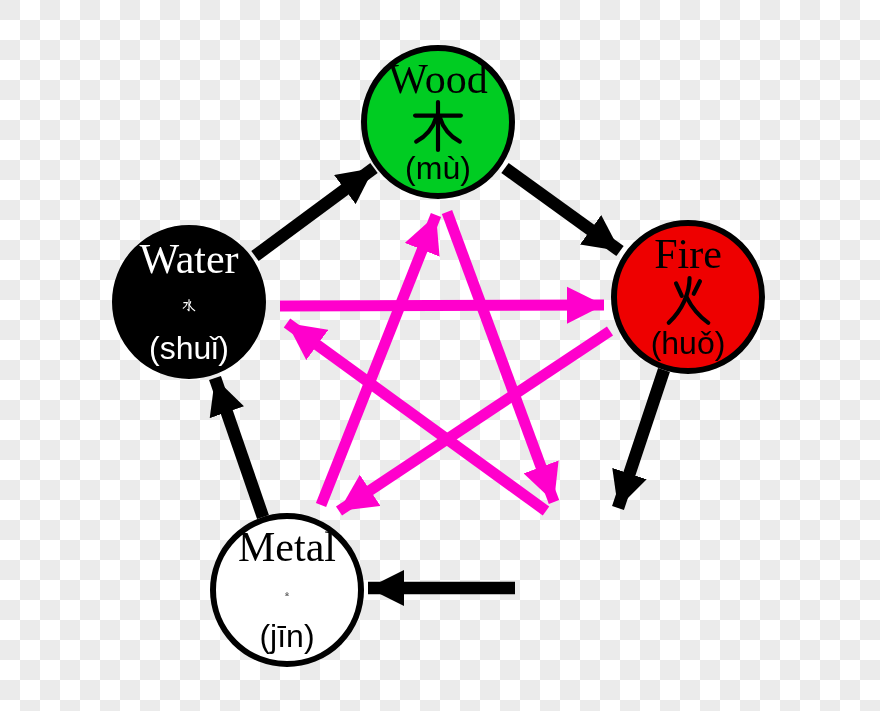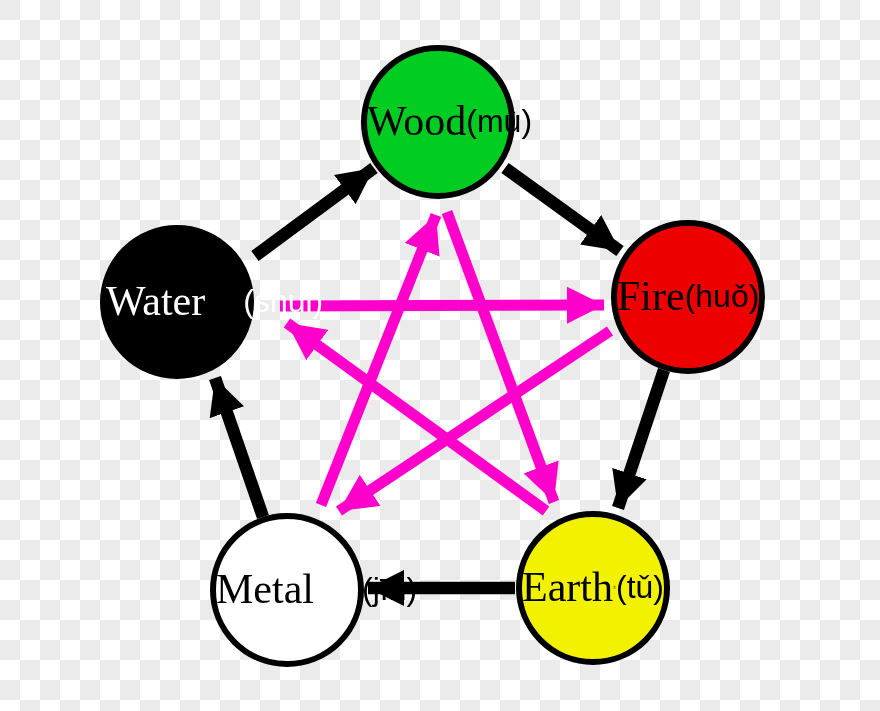--- a/index.html
+++ b/index.html
@@ -14,32 +14,32 @@
     background-position:20px 0, 40px 20px;
   }
   .arrows{position:absolute;left:0;top:0;width:880px;height:711px;}
   .gen-line{stroke:var(--generating_arrow_black,#000);stroke-width:12.5;}
   .ovc-line{stroke:var(--overcoming_arrow_magenta,#ff00cc);stroke-width:11;}
   #mk-black path{fill:var(--generating_arrow_black,#000);}
   #mk-magenta path{fill:var(--overcoming_arrow_magenta,#ff00cc);}
   .node{
     position:absolute;width:154px;height:154px;border-radius:50%;
     border:6px solid #000;box-sizing:border-box;
-    display:flex;flex-direction:row;align-items:center;
+    display:flex;flex-direction:column;align-items:center;
     padding:7px 0 9px 0;
   }
   .node-name{font-size:42px;line-height:1.0;font-weight:400;letter-spacing:0;}
   .hanzi{width:56px;height:56px;}
   .hanzi path{fill:none;stroke:currentColor;stroke-width:8;stroke-linecap:round;stroke-linejoin:round;}
   .node-pinyin{font-family:"Liberation Sans",sans-serif;font-size:32px;line-height:1.0;}
   .pos-wood {left:361px;top:45px;}
   .pos-fire {left:611px;top:220px;}
   .pos-earth{left:516px;top:511px;}
   .pos-metal{left:210px;top:513px;}
-  .pos-water{left:100px;top:225px;gap:19px;}
+  .pos-water{left:112px;top:225px;gap:19px;}
 </style>
 </head>
 <body>
 
 <div class="canvas">
 
   <svg class="arrows" viewBox="0 0 880 711">
     <defs>
       <marker id="mk-black" viewBox="0 0 10 10" refX="10" refY="5" markerWidth="2.9" markerHeight="2.9" orient="auto">
         <path d="M0,0 L10,5 L0,10 Z"></path>
@@ -77,29 +77,20 @@
     <div class="node-name">Fire</div>
     <svg class="hanzi" viewBox="0 0 100 100" aria-label="火">
       <path d="M27,16 L38,40"></path>
         <path d="M73,12 L61,36"></path>
       <path d="M53,6 C53,34 40,66 13,92"></path>
         <path d="M47,42 C57,62 72,80 89,92"></path>
     </svg>
     <div class="node-pinyin">(huǒ)</div>
   </div>
 
-  <div class="node pos-earth" style="background: rgb(242, 242, 0); color: rgb(0, 0, 0);">
-    <div class="node-name">Earth</div>
-    <svg class="hanzi" viewBox="0 0 100 100" aria-label="土">
-      <path d="M17,36 H83"></path>
-        <path d="M50,8 V84"></path>
-        <path d="M6,84 H94"></path>
-    </svg>
-    <div class="node-pinyin">(tǔ)</div>
-  </div>
 
   <div class="node pos-metal" style="background: rgb(255, 255, 255); color: rgb(0, 0, 0); gap: 24px;">
     <div class="node-name">Metal</div>
     <svg class="hanzi" viewBox="0 0 100 100" style="stroke-width:7;" aria-label="金">
       <path d="M50,4 L8,42"></path>
         <path d="M50,4 L92,42"></path>
       <path d="M31,44 H69"></path>
         <path d="M24,62 H76"></path>
         <path d="M8,90 H92"></path>
       <path d="M50,44 V90"></path>

